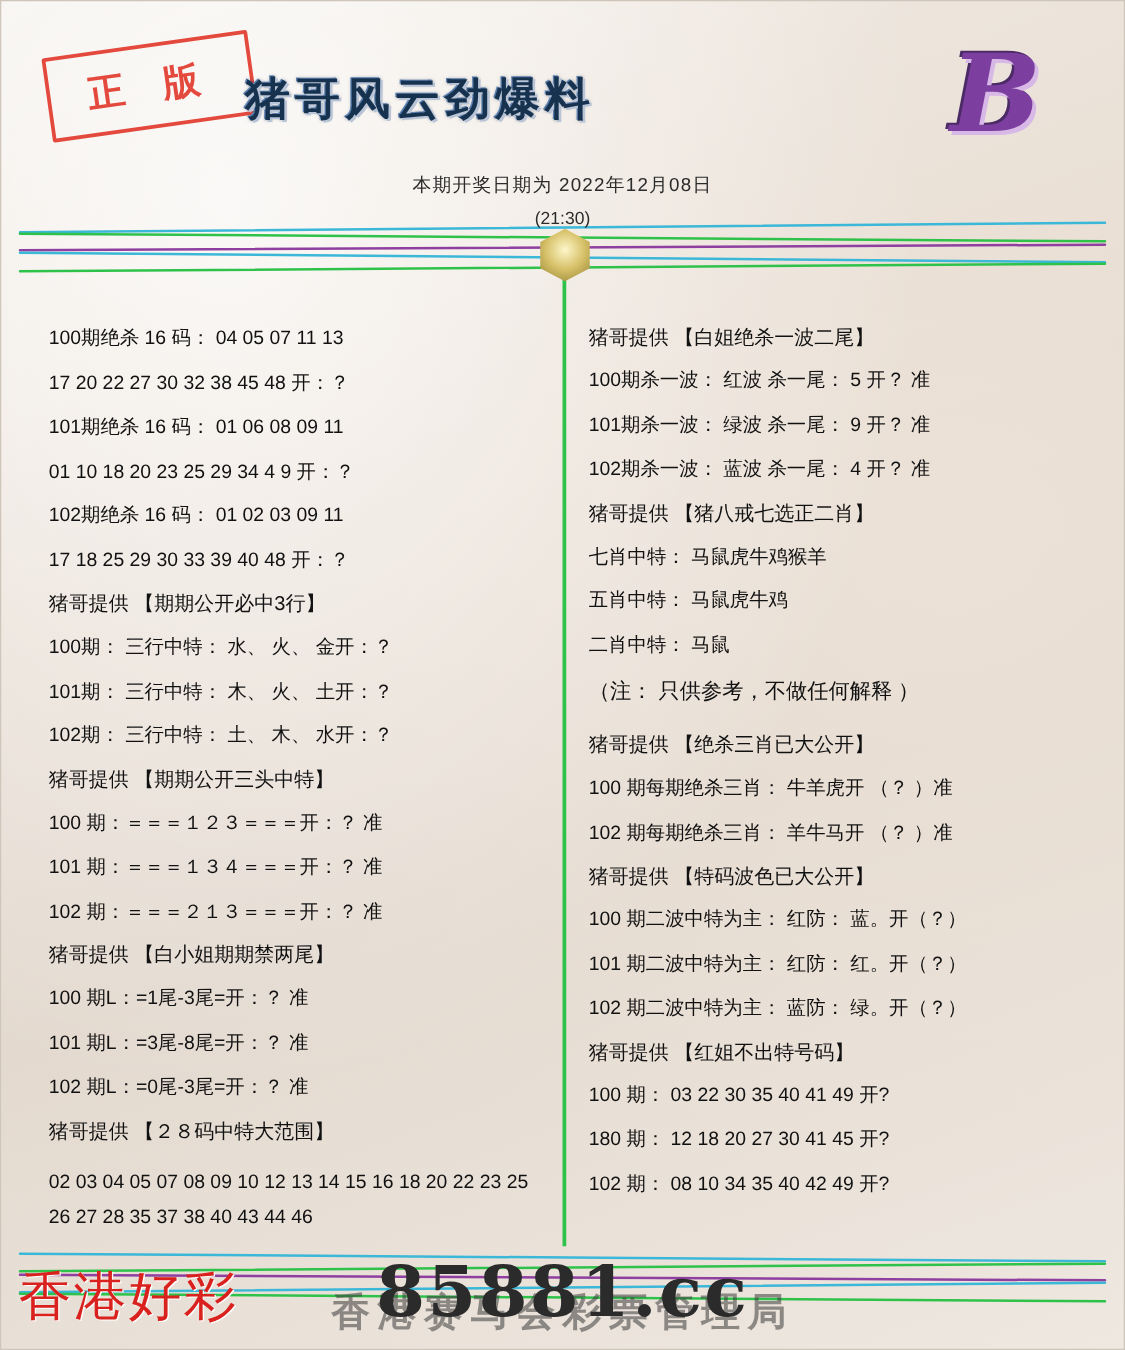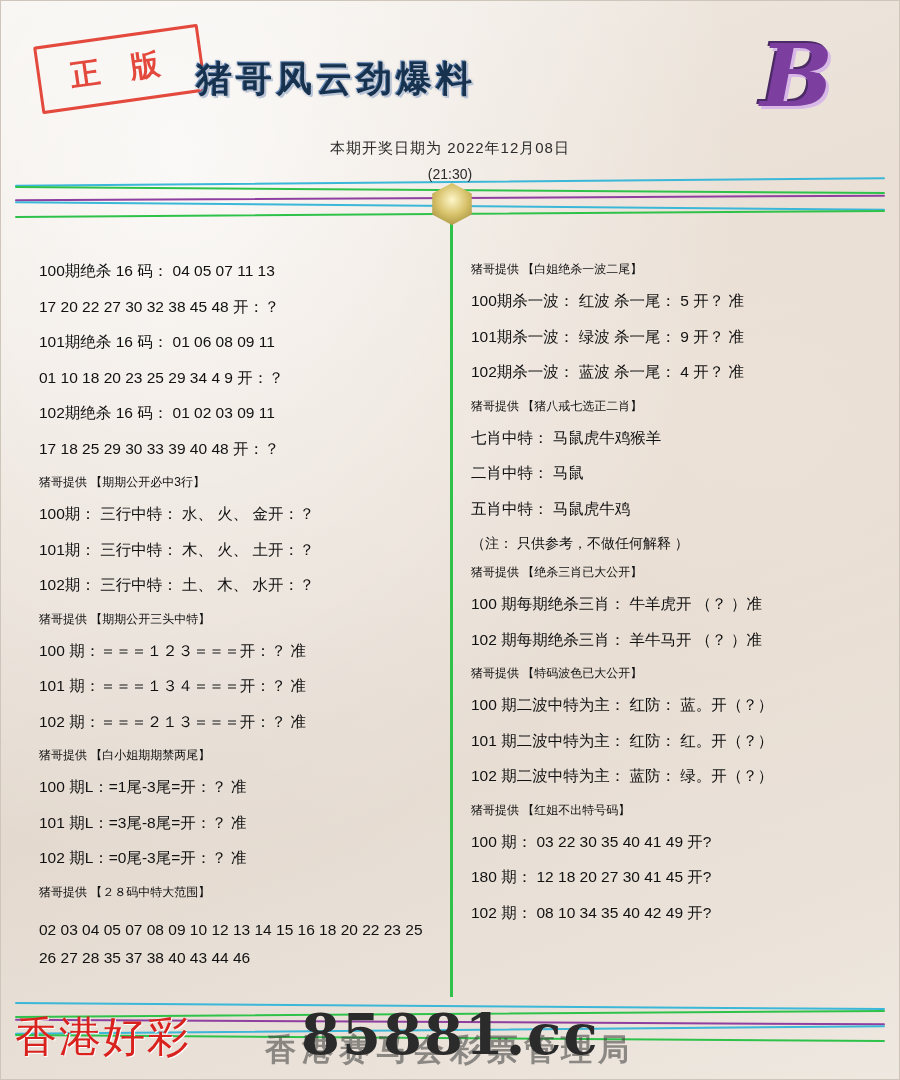--- a/index.html
+++ b/index.html
@@ -81,23 +81,23 @@
     position:absolute;top:262px;font-size:15.5px;color:#111;
     line-height:1.0;
   }
   .col.left{left:38px;width:400px;}
   .col.right{left:470px;width:410px;}
   .row{
     margin-bottom:20px;white-space:nowrap;
   }
   .row.wrap{white-space:normal;line-height:1.85;}
   .hdr{
-    margin-bottom:18px;white-space:nowrap;font-size:12px;
-  }
-  .note{margin-bottom:16px;font-size:14px;}
+    margin-bottom:18px;white-space:nowrap;font-size:16px;
+  }
+  .note{margin-bottom:28px;font-size:17px;}
   
   .footer-left{
     position:absolute;left:14px;top:1008px;
     font-family:"DejaVu Serif","Liberation Serif",serif;
     font-size:42px;font-weight:normal;color:#d9211e;
     text-shadow:1px 1px 0 #fff;
     letter-spacing:2px;
     z-index:6;
   }
   .footer-num{
@@ -171,22 +171,22 @@
   </div>
 
   <div class="col right">
     <div class="hdr">猪哥提供    【白姐绝杀一波二尾】</div>
     <div class="row">100期杀一波：   红波   杀一尾：  5 开？ 准</div>
     <div class="row">101期杀一波：   绿波   杀一尾：  9 开？ 准</div>
     <div class="row">102期杀一波：   蓝波   杀一尾：  4 开？ 准</div>
 
     <div class="hdr">猪哥提供    【猪八戒七选正二肖】</div>
     <div class="row">七肖中特：    马鼠虎牛鸡猴羊</div>
+    <div class="row">五肖中特：    马鼠虎牛鸡</div>
     <div class="row">二肖中特：    马鼠</div>
-    <div class="row">五肖中特：    马鼠虎牛鸡</div>
     <div class="note">（注：  只供参考，不做任何解释 ）</div>
 
     <div class="hdr">猪哥提供    【绝杀三肖已大公开】</div>
     <div class="row">100  期每期绝杀三肖：    牛羊虎开 （？ ）准</div>
     <div class="row">102  期每期绝杀三肖：    羊牛马开 （？ ）准</div>
 
     <div class="hdr">猪哥提供    【特码波色已大公开】</div>
     <div class="row">100 期二波中特为主：  红防： 蓝。开（？）</div>
     <div class="row">101 期二波中特为主：  红防： 红。开（？）</div>
     <div class="row">102 期二波中特为主：  蓝防： 绿。开（？）</div>

